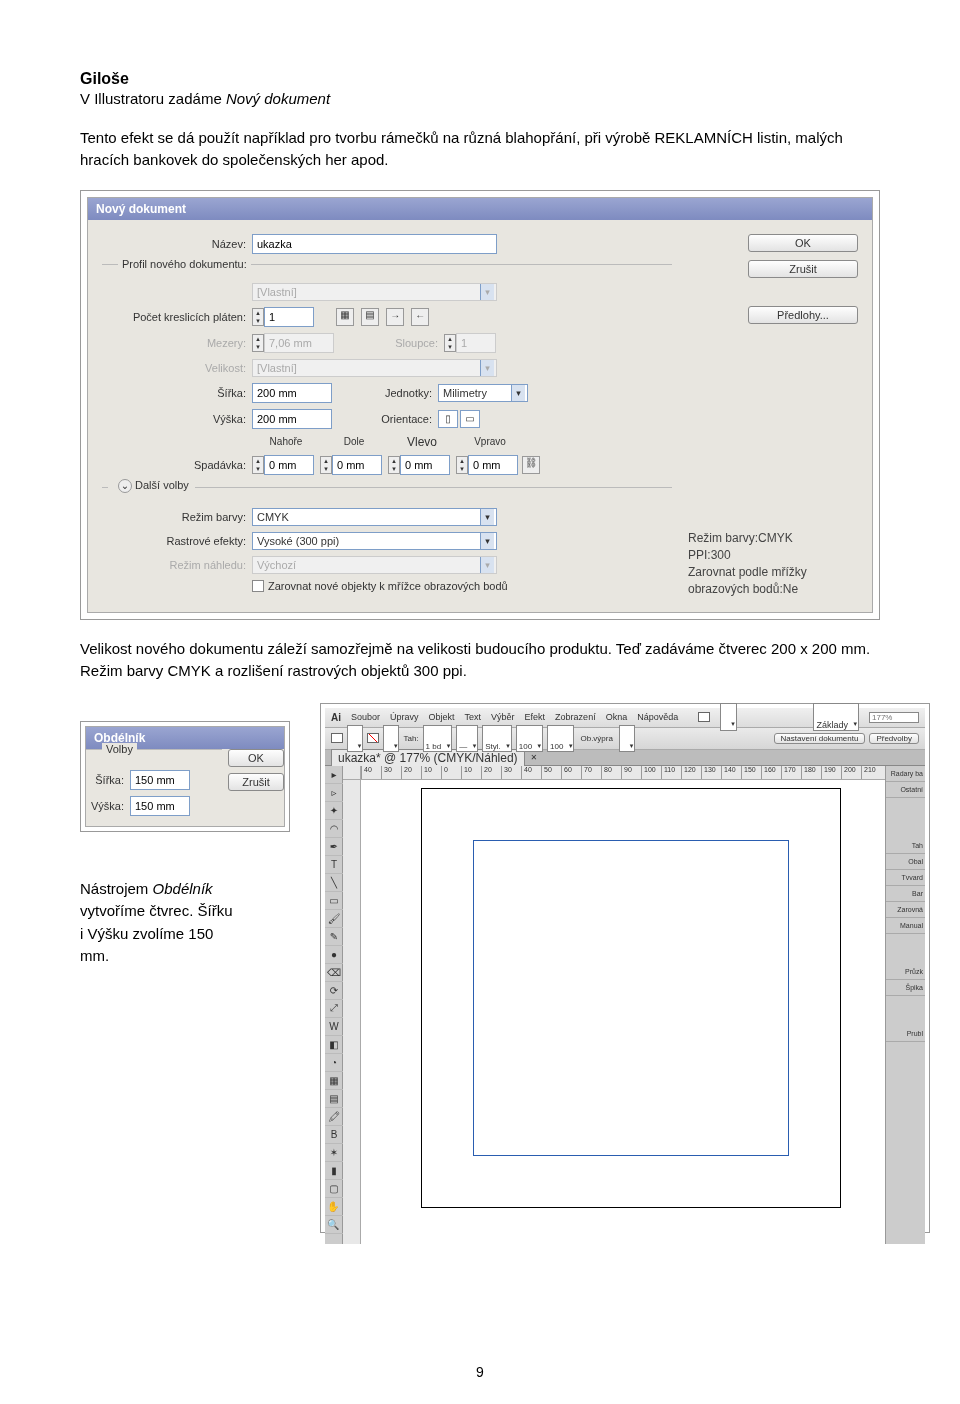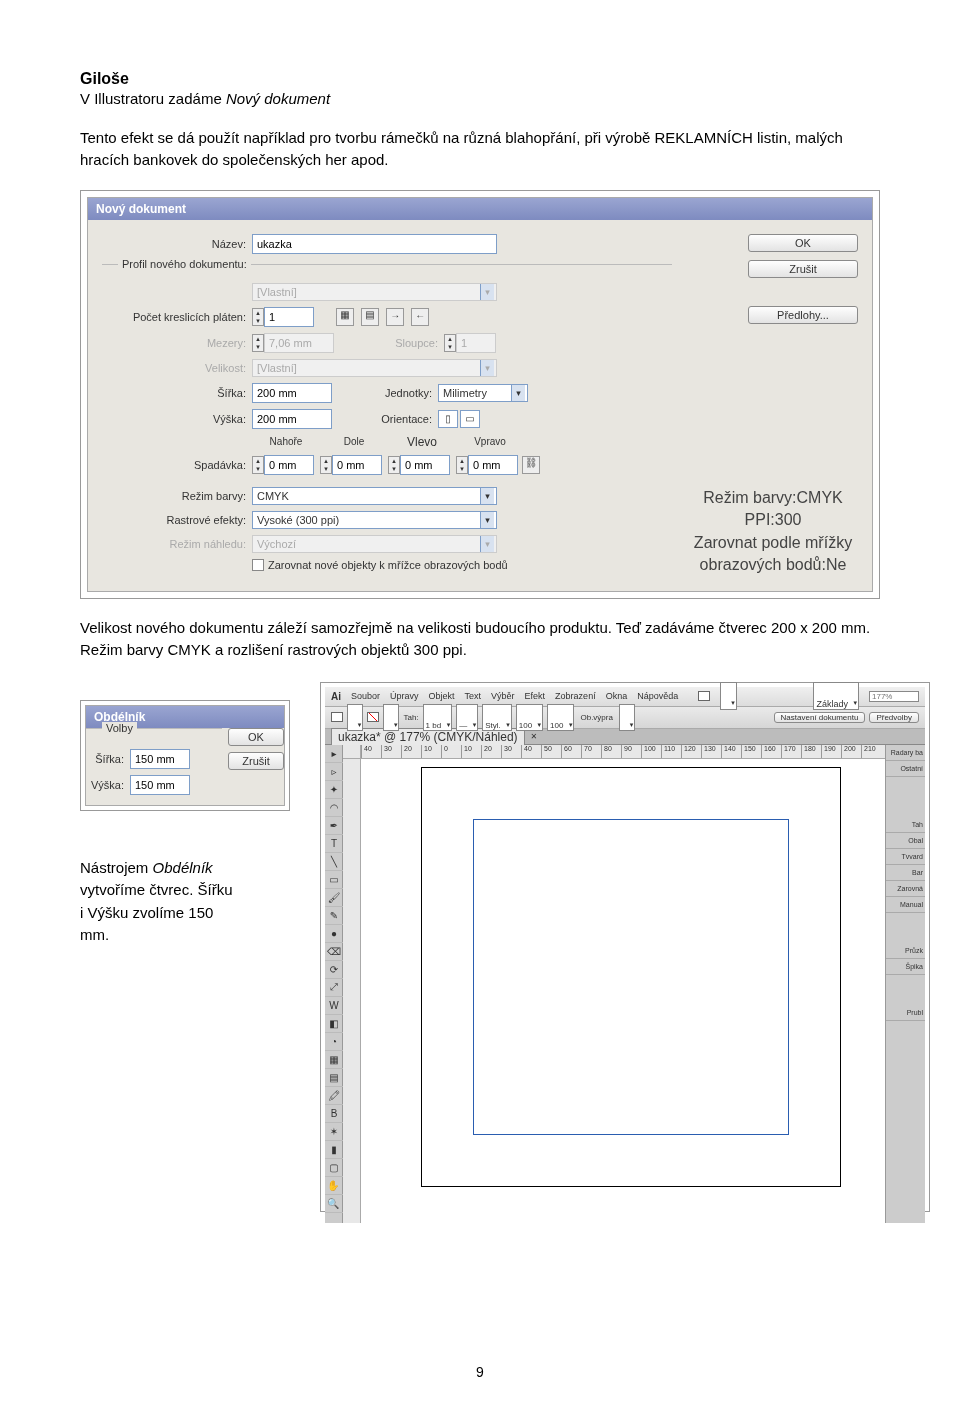--- a/index.html
+++ b/index.html
@@ -23,21 +23,21 @@
   .select { background: #fff; border: 1px solid #7e9ec8; display: inline-flex; align-items: center; justify-content: space-between; font-size: 11px; height: 18px; padding: 0 2px 0 4px; }
   .select .arrow { background: #d8e2f0; border-left: 1px solid #7e9ec8; width: 14px; text-align: center; font-size: 9px; display: inline-block; height: 100%; line-height: 16px; }
   .select.disabled { background: #f0f0f0; color: #aaa; border-color: #ccc; }
   .spin { display: inline-flex; align-items: center; }
   .spin .arrows { width: 12px; height: 18px; border: 1px solid #999; background: #eee; display: flex; flex-direction: column; }
   .spin .arrows span { flex: 1; font-size: 7px; text-align: center; line-height: 7px; }
   .btn { background: linear-gradient(#fefefe, #e3e3e3); border: 1px solid #8a8a8a; border-radius: 3px; font-size: 11px; padding: 2px 0; width: 80px; text-align: center; cursor: pointer; }
   .group-line { border-top: 1px solid #bbb; margin: 10px 0 0 0; position: relative; }
   .group-legend { font-size: 11px; color: #333; background: #e8e6e0; position: relative; top: -7px; left: 16px; padding: 0 4px; display: inline-block; }
 
-  .right-info { font-size: 16px; text-align: center; color: #444; line-height: 1.4; }
+  .right-info { font-size: 12px; text-align: left; color: #444; line-height: 1.4; }
   .orientation-btn { width: 20px; height: 18px; border: 1px solid #7e9ec8; background: #fff; display: inline-flex; align-items: center; justify-content: center; font-size: 10px; margin-right: 2px; }
   .icon-btn { width: 18px; height: 18px; border: 1px solid #999; background: #eee; display: inline-block; margin-left: 4px; font-size: 10px; text-align: center; }
   .checkbox { width: 12px; height: 12px; border: 1px solid #888; background: #fff; display: inline-block; margin-right: 4px; vertical-align: middle; }
 
   
   .small-dialog { width: 210px; }
 
   
   .app-container { border: 1px solid #999; padding: 4px; background: #fff; display: inline-block; }
   .app { width: 600px; height_height: 500px; position: relative; font-size: 8px; color: #333; background: #d7d7d7; }
@@ -195,20 +195,26 @@
             <span class="spin" style="margin-left:6px;">
                 <span class="arrows">
                   <span>▴</span>
                   <span>▾</span>
                 </span>
                 <input class="input" style="width: 50px;" value="0 mm">
               </span>
             <span class="icon-btn">⛓</span>
           </div>
 
+          <div class="group-line" style="margin-top:12px;">
+            <span style="position:relative; top:-9px; left:6px; background:#e8e6e0; padding:0 6px;">
+              <span class="icon-btn" style="width:14px;height:14px; border-radius:7px;">⌄</span>
+              <span>Další volby</span>
+            </span>
+          </div>
           <div style="padding:6px 0 0 0;">
             <div class="row">
               <span class="lbl" style="width:150px;">Režim barvy:</span>
               <div class="select" style="width:245px;">
                   <span>CMYK</span>
                   <span class="arrow">▾</span>
                 </div>
             </div>
             <div class="row">
               <span class="lbl" style="width:150px;">Rastrové efekty:</span>

